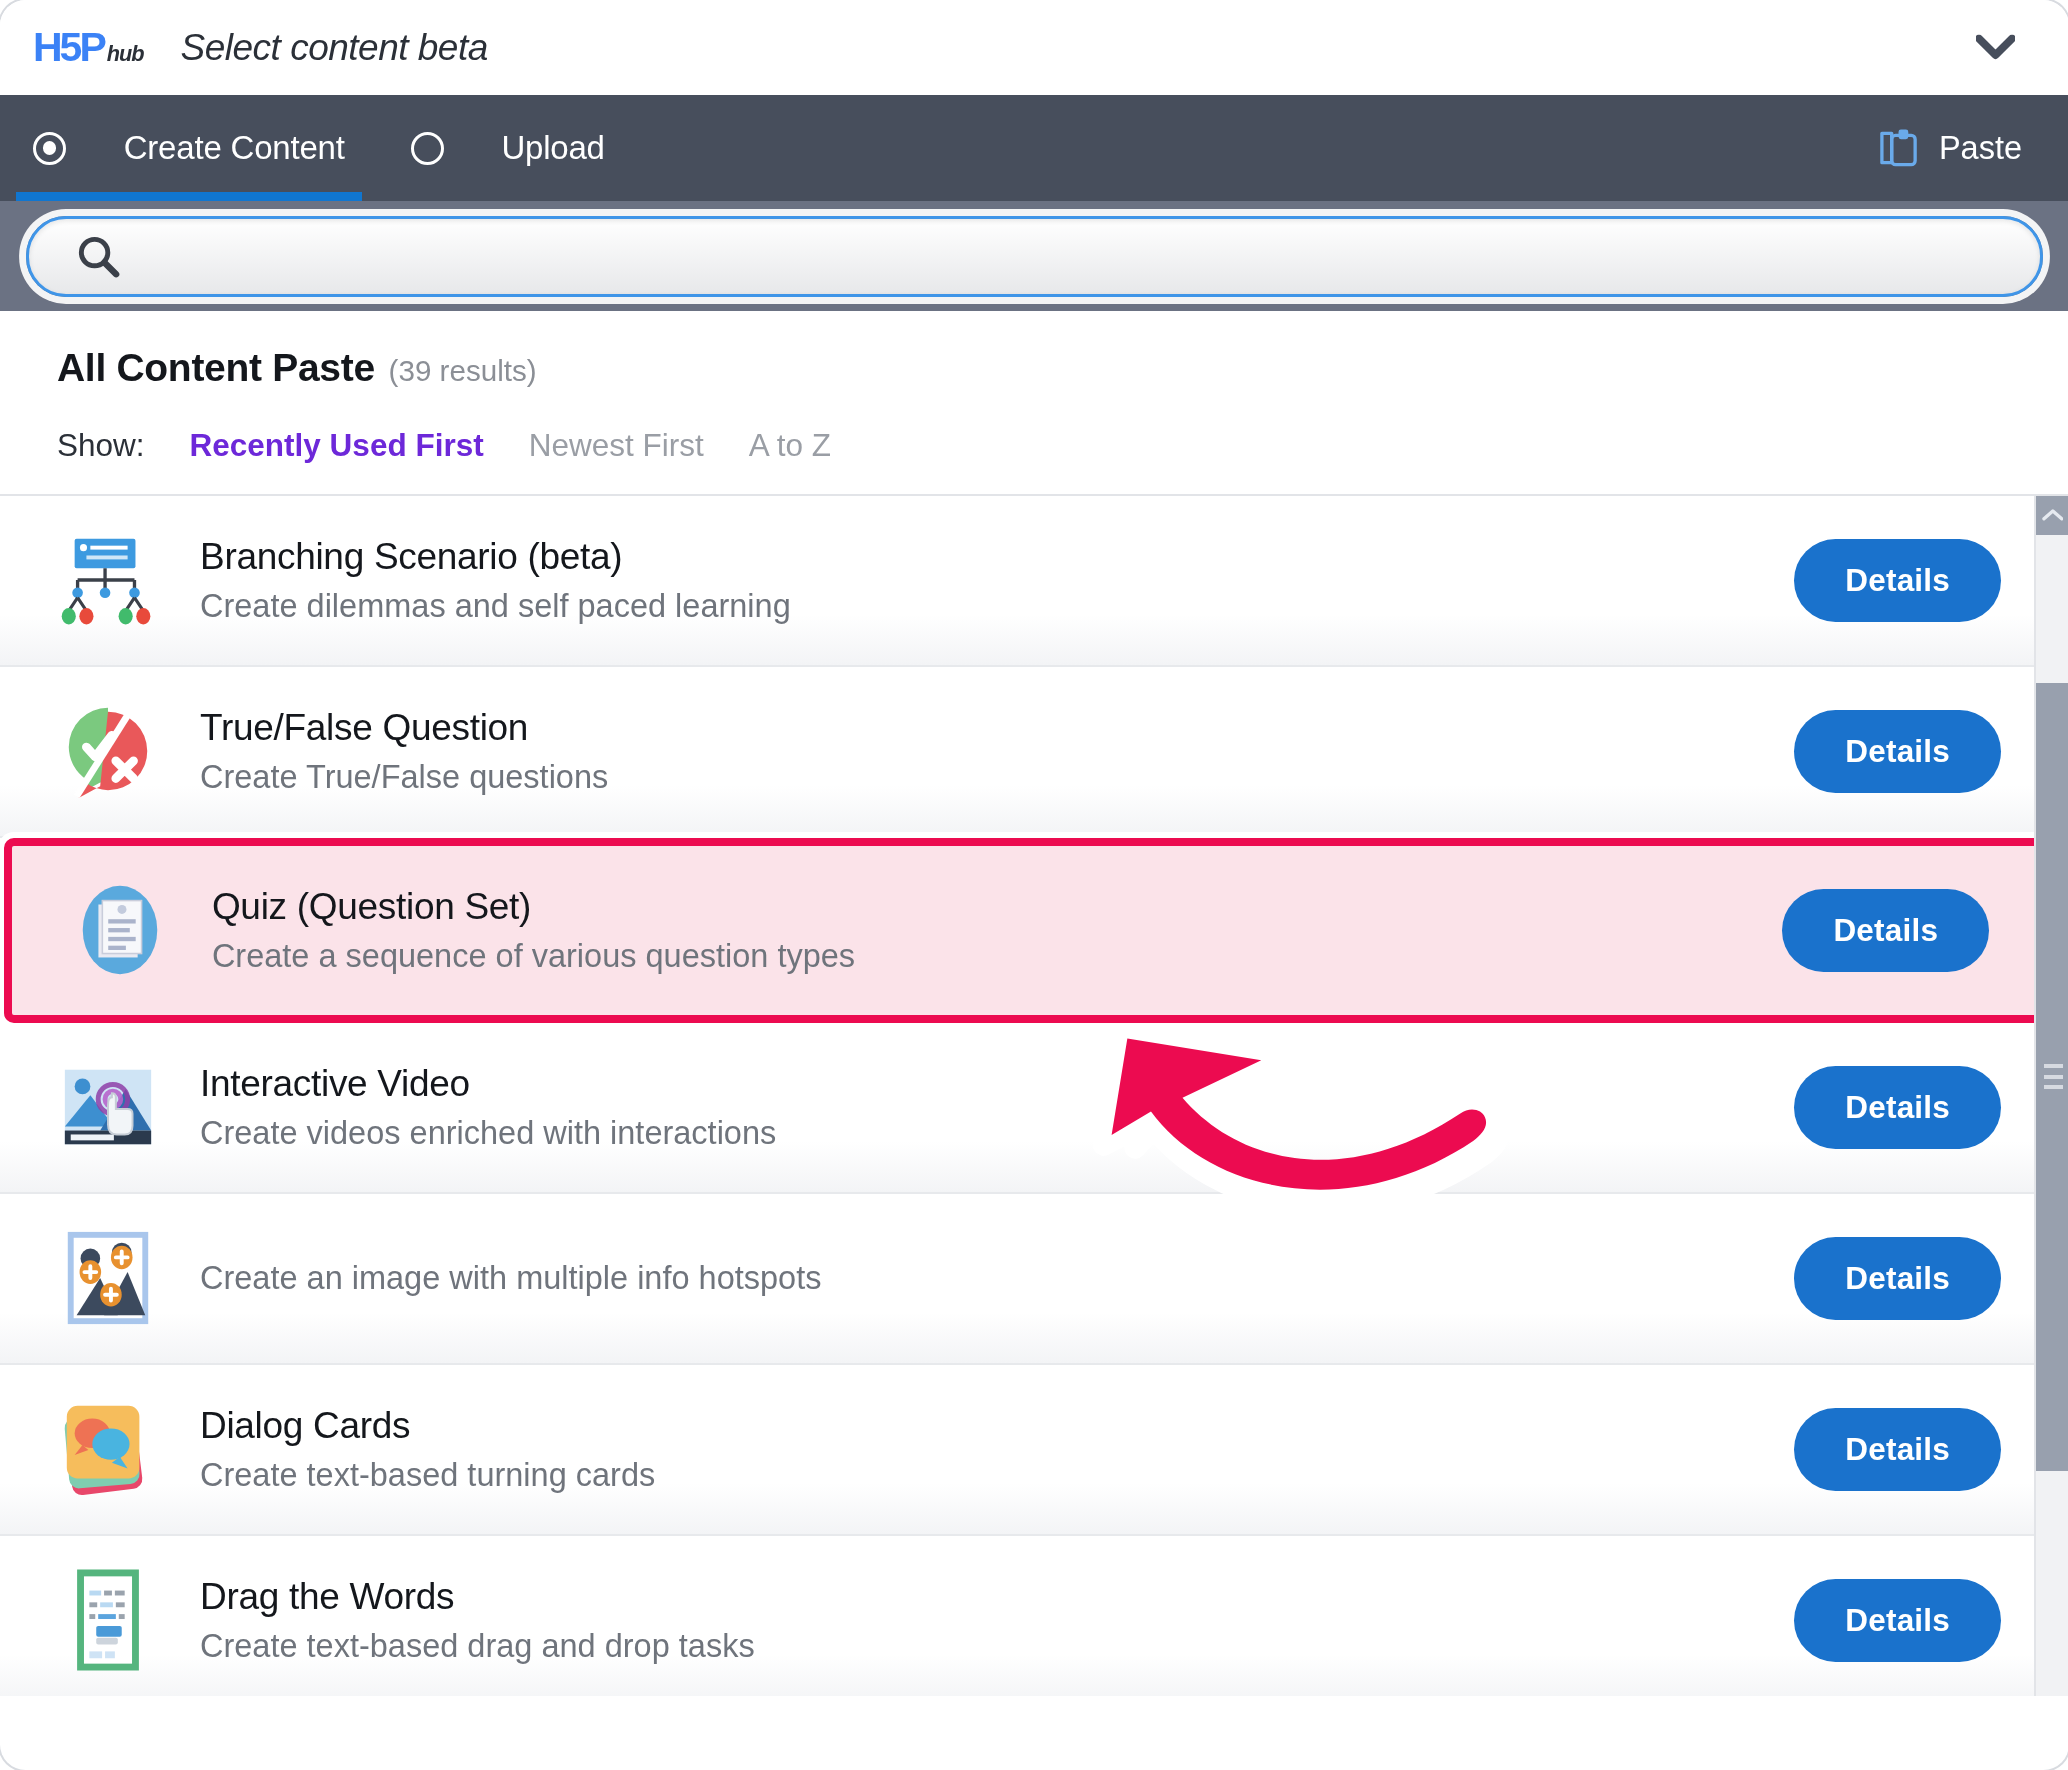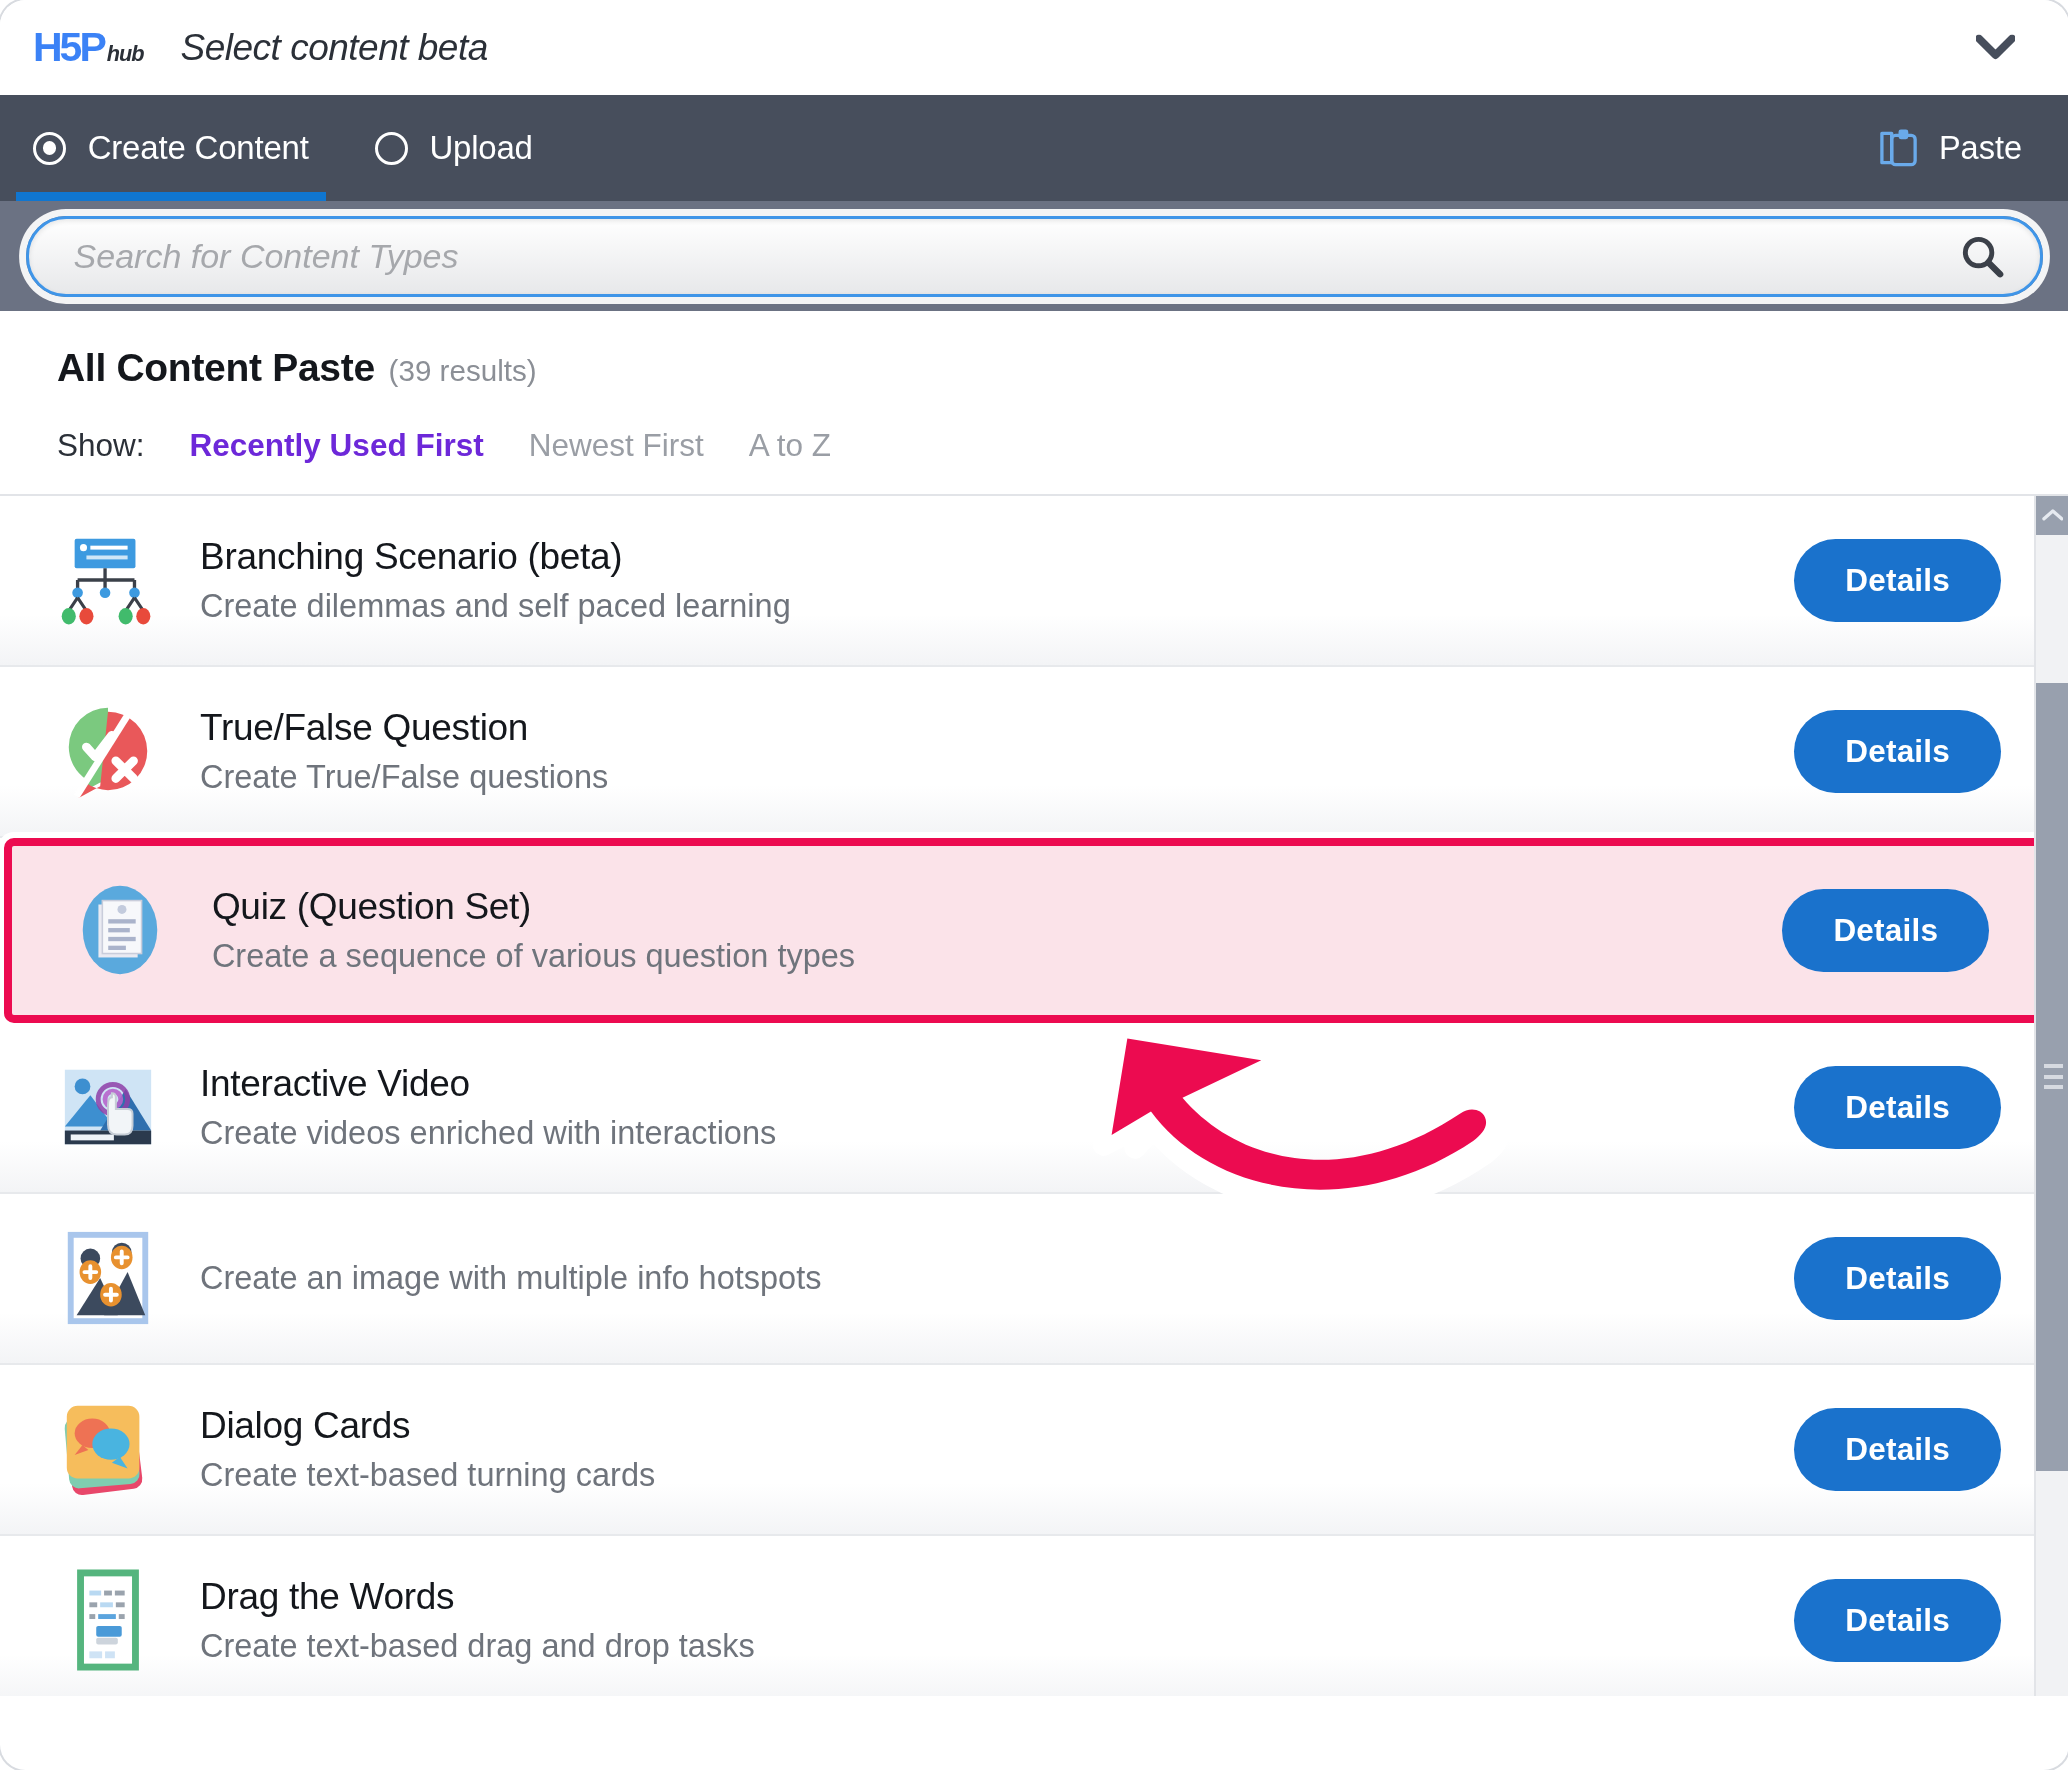--- a/index.html
+++ b/index.html
@@ -81,21 +81,21 @@
   }
   .tab {
     display: flex;
     align-items: center;
     gap: 21.7px;
     padding: 0 33px;
     cursor: pointer;
     position: relative;
     color: #ffffff;
   }
-  .tab-label { font-size: 33px; letter-spacing: -0.2px; }
+  .tab-label { font-size: 33px; letter-spacing: -0.2px; margin-left: 36px; }
   .tab.active::after {
     content: "";
     position: absolute;
     left: 15.8px; right: 15.8px; bottom: 0;
     height: 8.9px;
     background: #1076d0;
   }
   .radio {
     width: 33px; height: 33px;
     border-radius: 50%;
@@ -291,21 +291,20 @@
         <path d="M4 8 h10 v30 h-10 z" fill="none" stroke="#6aaaea" stroke-width="3.4" stroke-linejoin="round"></path>
         <rect x="14" y="10" width="24" height="30" rx="4" fill="none" stroke="#6aaaea" stroke-width="3.4"></rect>
         <rect x="21" y="4" width="10" height="10" rx="2.5" fill="#6aaaea"></rect>
       </svg>
       <span class="paste-label">Paste</span>
     </div>
   </div>
 
   <div class="searchband">
     <div class="searchwrap">
-      <input class="search-input" type="text" placeholder="Search for Content Types" style="">
       <svg width="49" height="49" viewBox="0 0 50 50">
         <circle cx="21" cy="21" r="13.5" fill="none" stroke="#3b4049" stroke-width="5"></circle>
         <line x1="31" y1="31" x2="43" y2="43" stroke="#3b4049" stroke-width="6.5" stroke-linecap="round"></line>
       </svg>
     </div>
   </div>
 
   <div class="results-head">
     <div class="rh-title-row">
       <span class="rh-title">All Content Paste</span>

